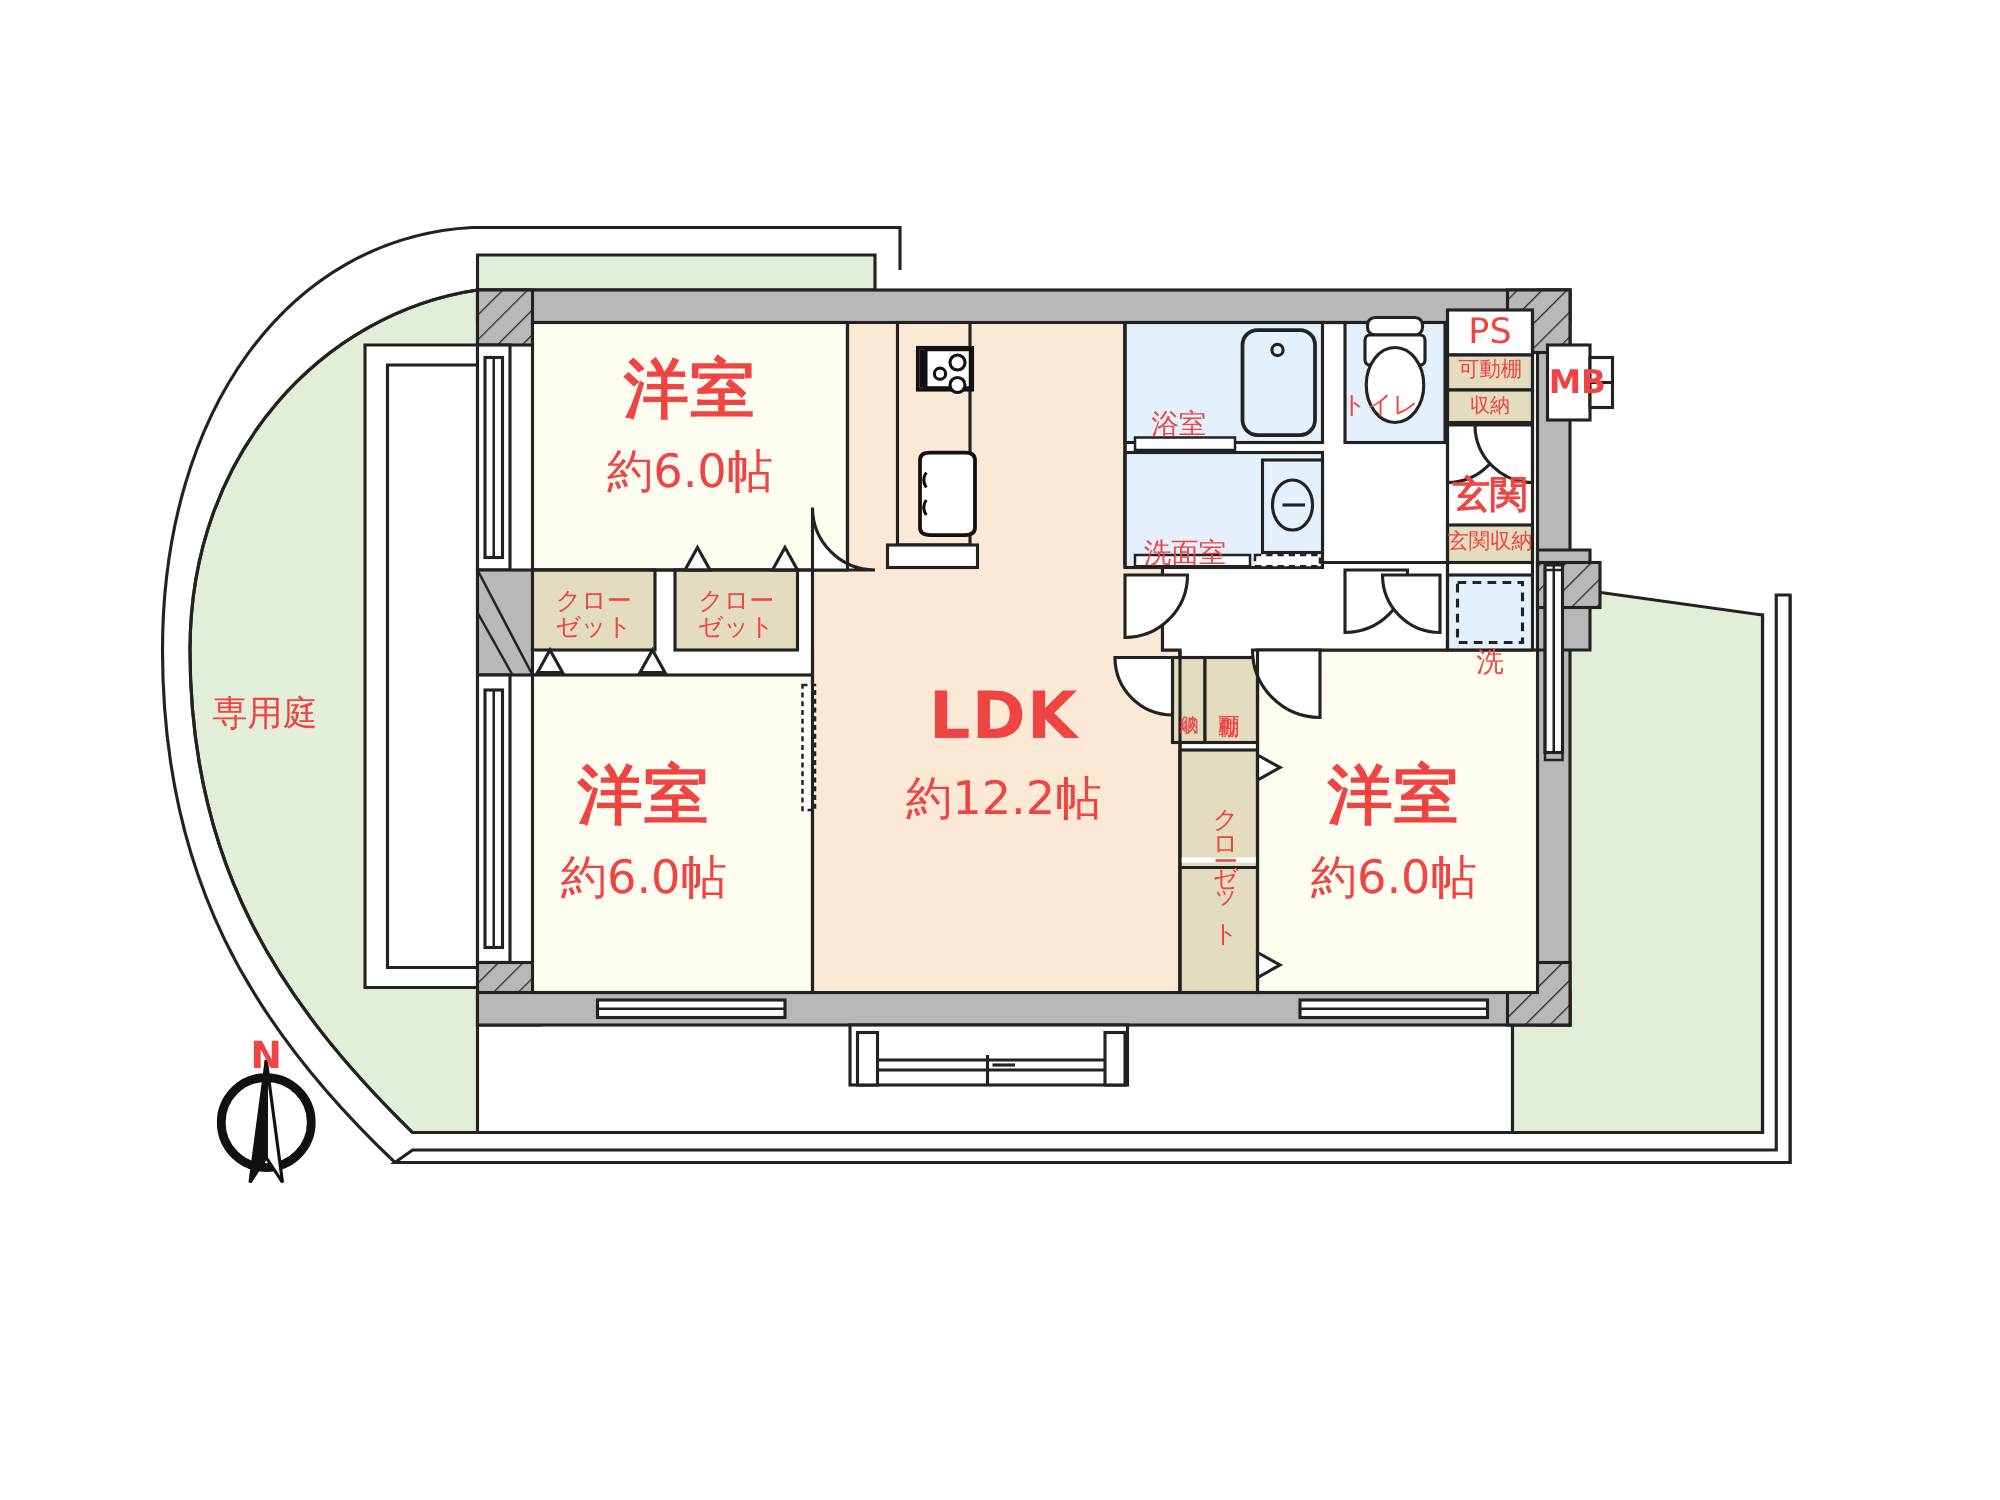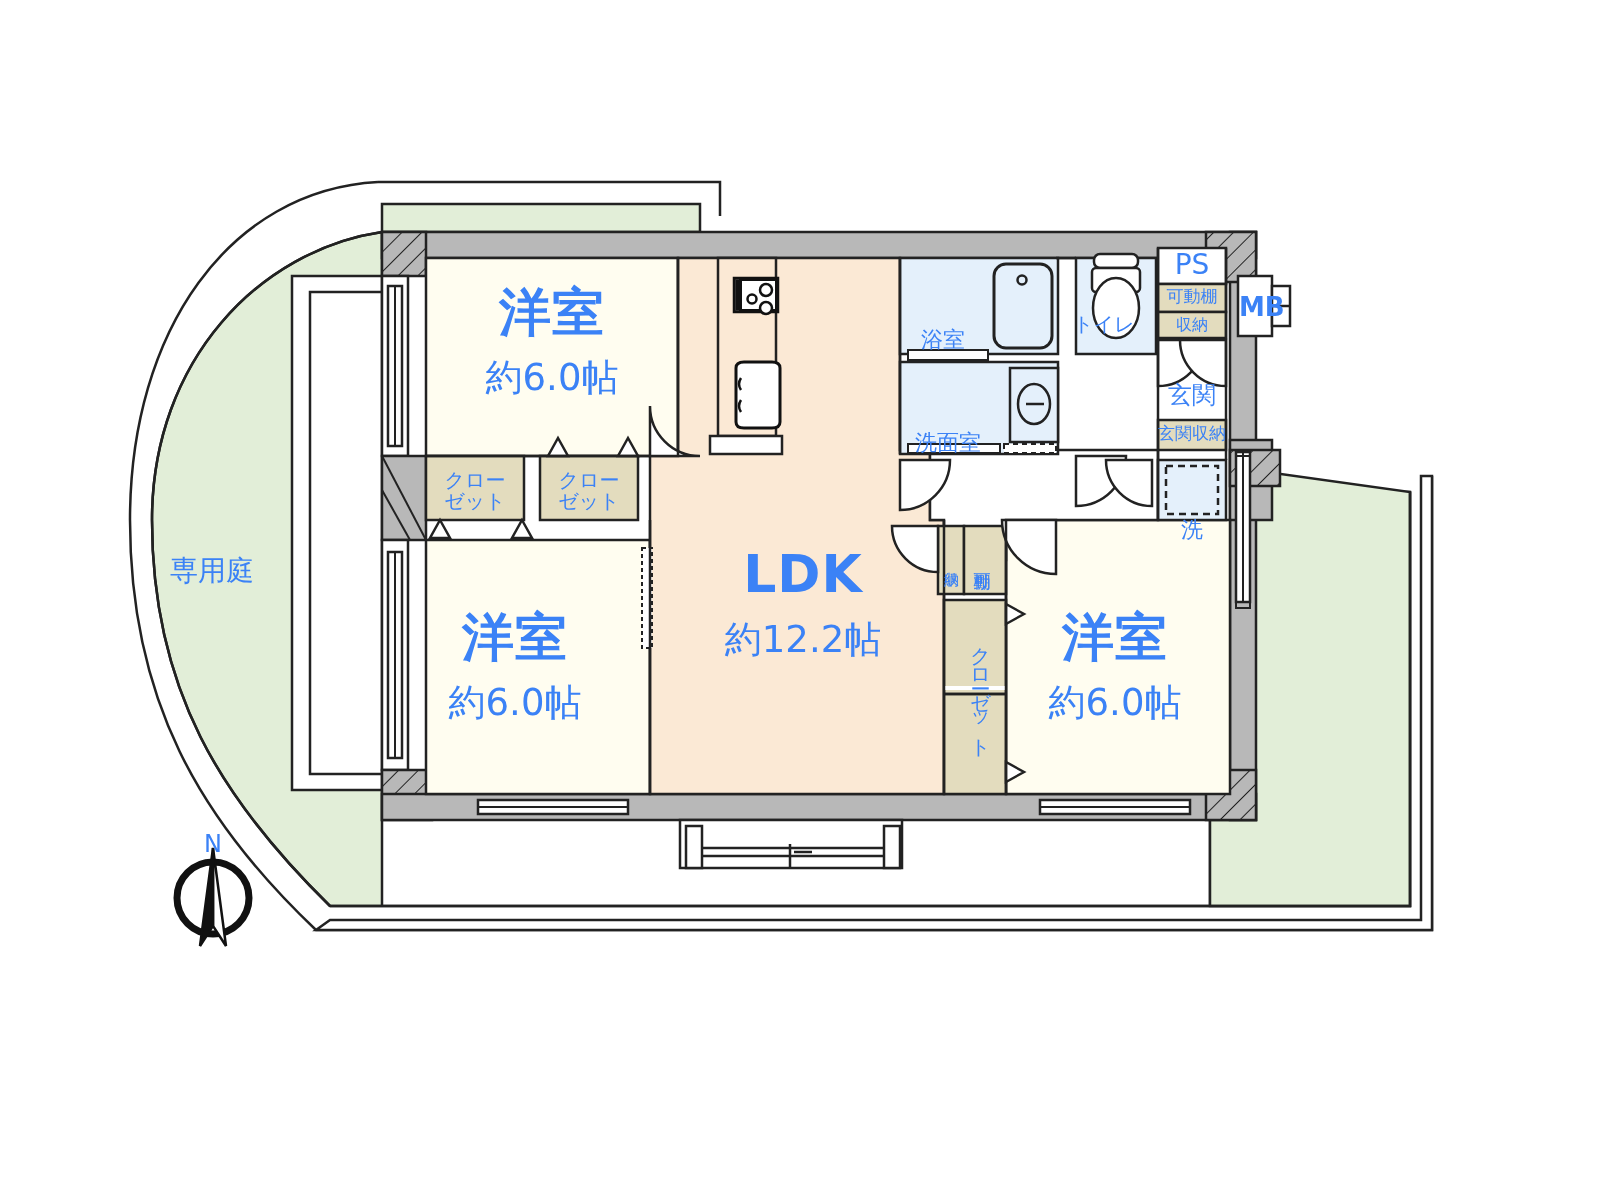--- a/index.html
+++ b/index.html
@@ -1,31 +1,31 @@
 <!DOCTYPE html>
 <html><head>
 <meta charset="utf-8">
 <style>
   html,body{margin:0;padding:0;background:#ffffff;}
   body{width:1600px;height:1200px;font-family:"Liberation Sans","DejaVu Sans",sans-serif;}
   #stage{position:relative;width:1600px;height:1200px;overflow:hidden;background:#fff;}
   #svgroot{position:absolute;left:0;top:0;}
-  .lbl{position:absolute;color:#3b82f6;line-height:1.05;text-align:center;white-space:nowrap;
+  .lbl{position:absolute;color:#ef4444;line-height:1.05;text-align:center;white-space:nowrap;
        font-family:"DejaVu Sans","Liberation Sans",sans-serif;}
   .lbl.vert{writing-mode:vertical-rl;text-orientation:upright;white-space:normal;line-height:1.0;}
   .big{font-size:52px;font-weight:700;letter-spacing:1px;}
   .room-sub{font-size:37px;font-weight:400;}
   .s22{font-size:22px;font-weight:400;margin-top:40px;}
   .s20{font-size:20px;font-weight:400;}
   .s18{font-size:20px;font-weight:400;}
   .s17{font-size:17px;font-weight:400;}
   .s16{font-size:16px;font-weight:400;text-align:center;}
   .s15{font-size:15px;font-weight:400;}
   .s28{font-size:28px;font-weight:400;}
-  .s30b{font-size:24px;font-weight:400;}
+  .s30b{font-size:30px;font-weight:700;}
   .s26b{font-size:26px;font-weight:700;}
   .ctr{transform:translate(-50%,-50%);}
 </style>
 </head>
 <body>
 
 <div id="stage">
 
 <svg id="svgroot" width="1600" height="1200" viewBox="0 0 1600 1200">
   <defs>

